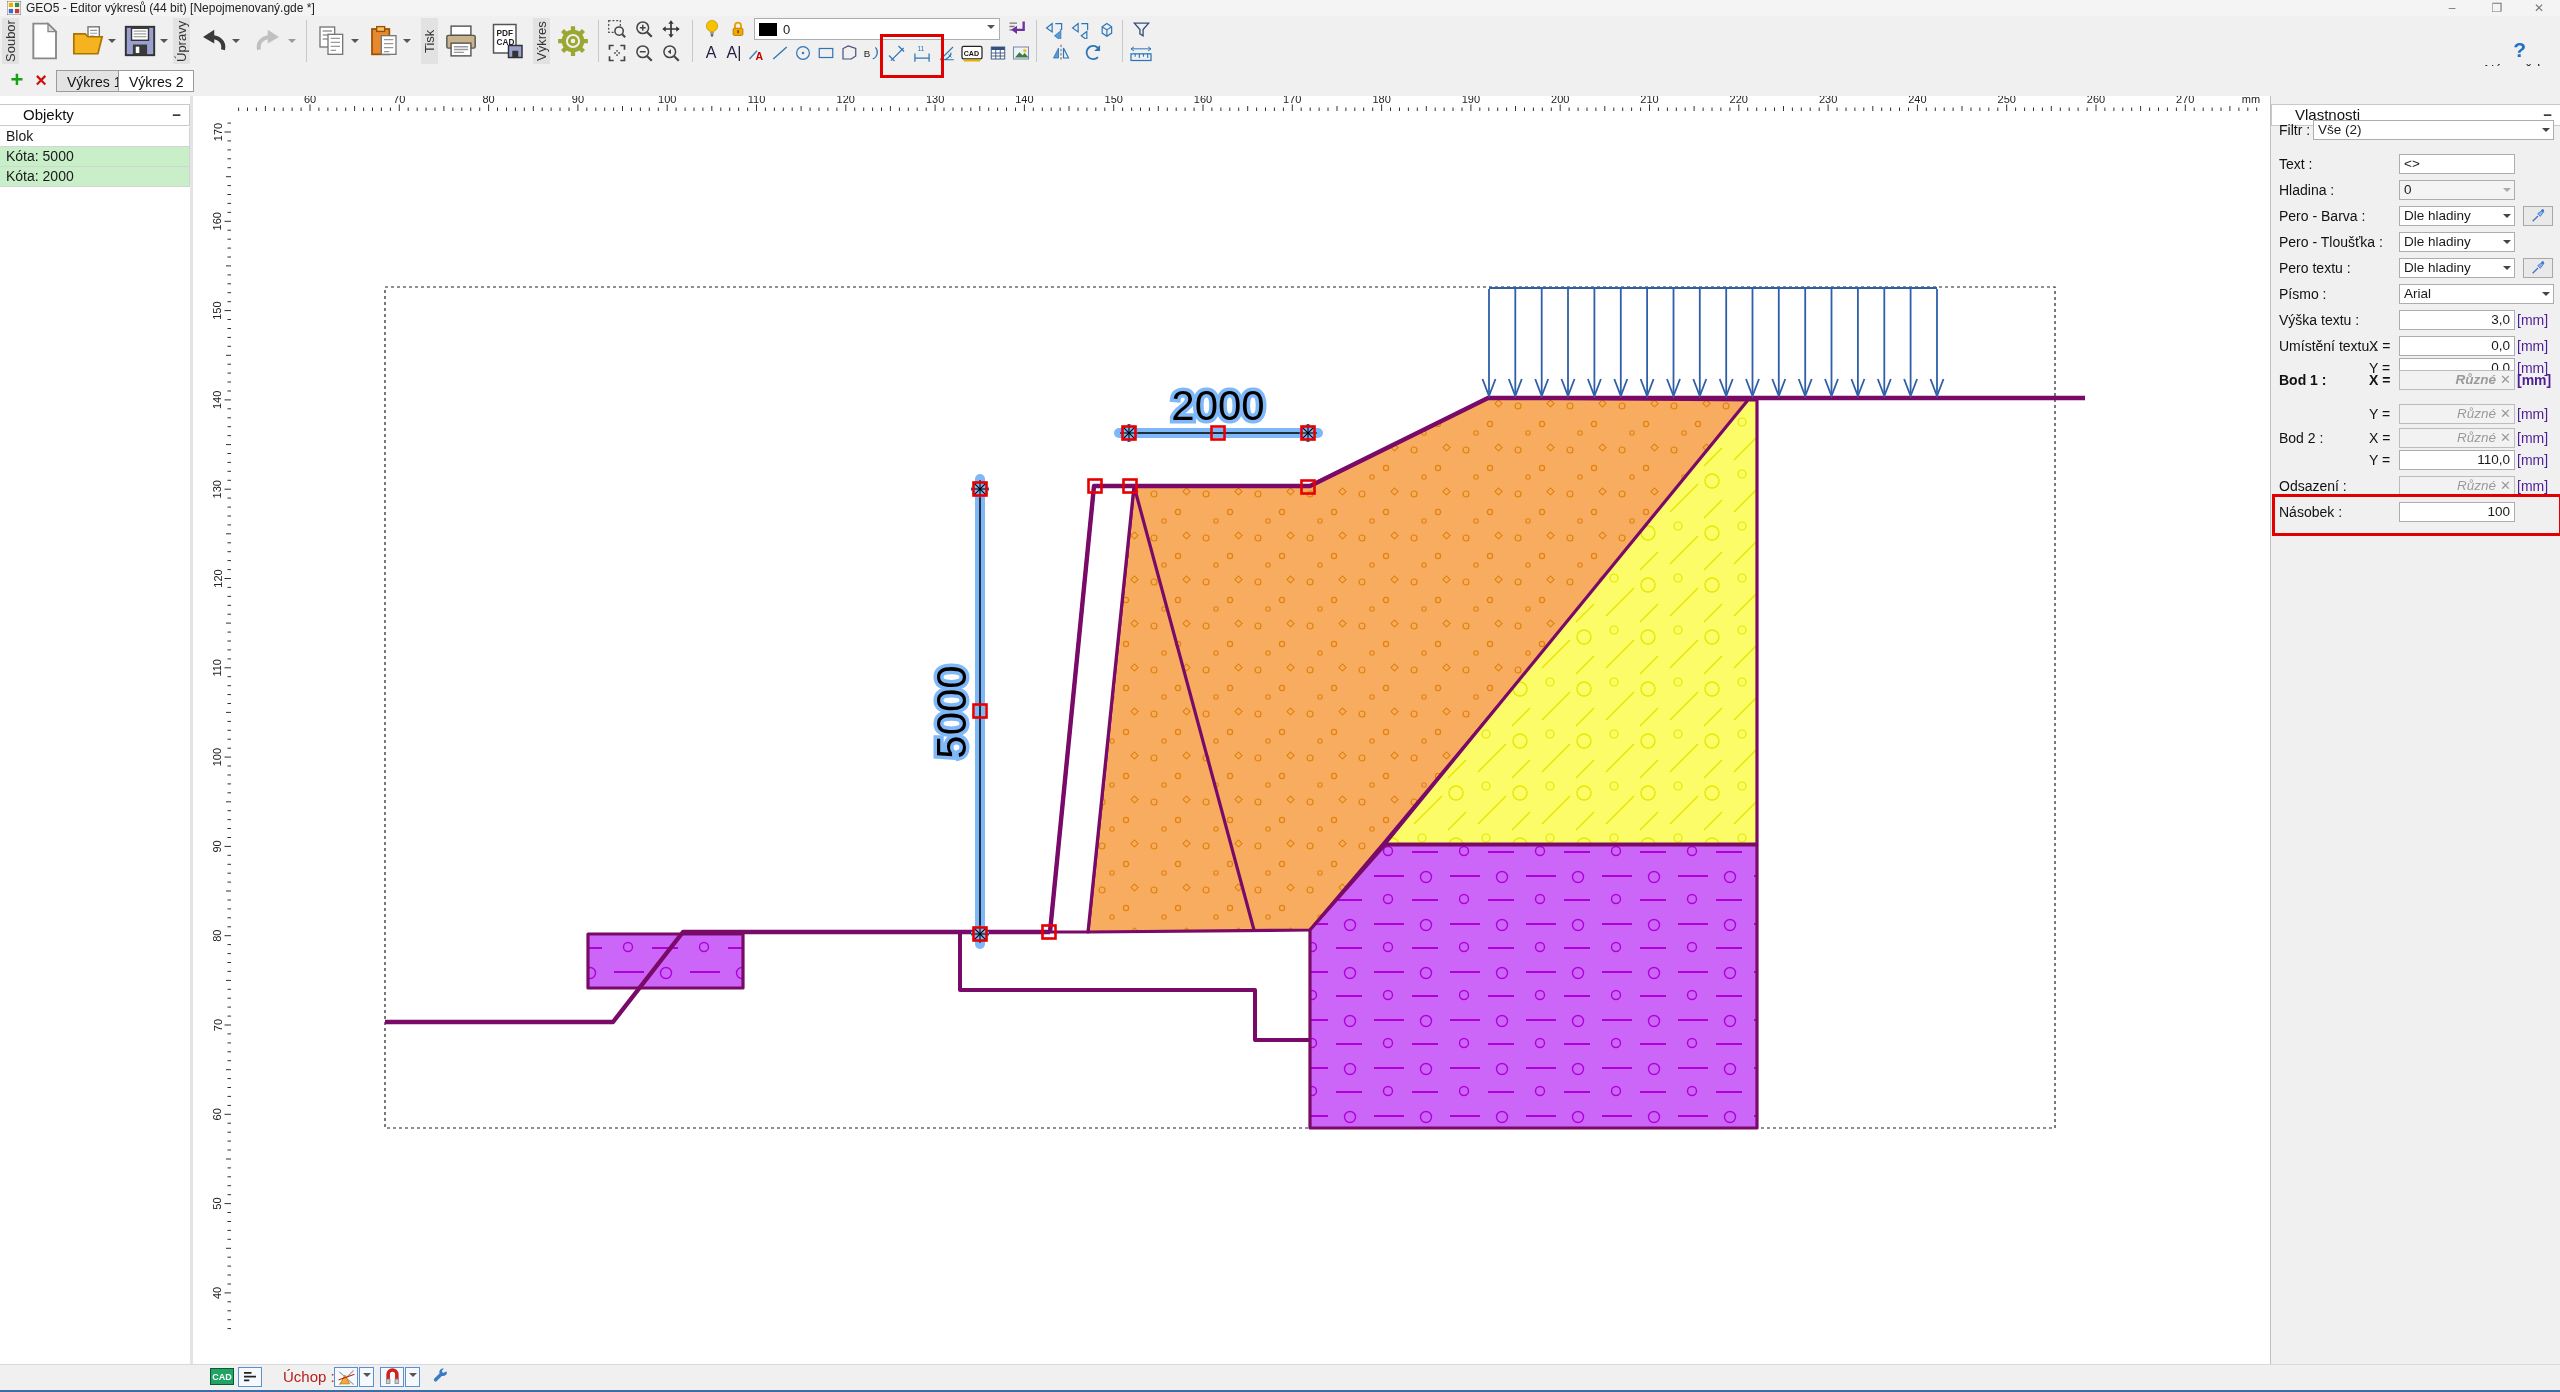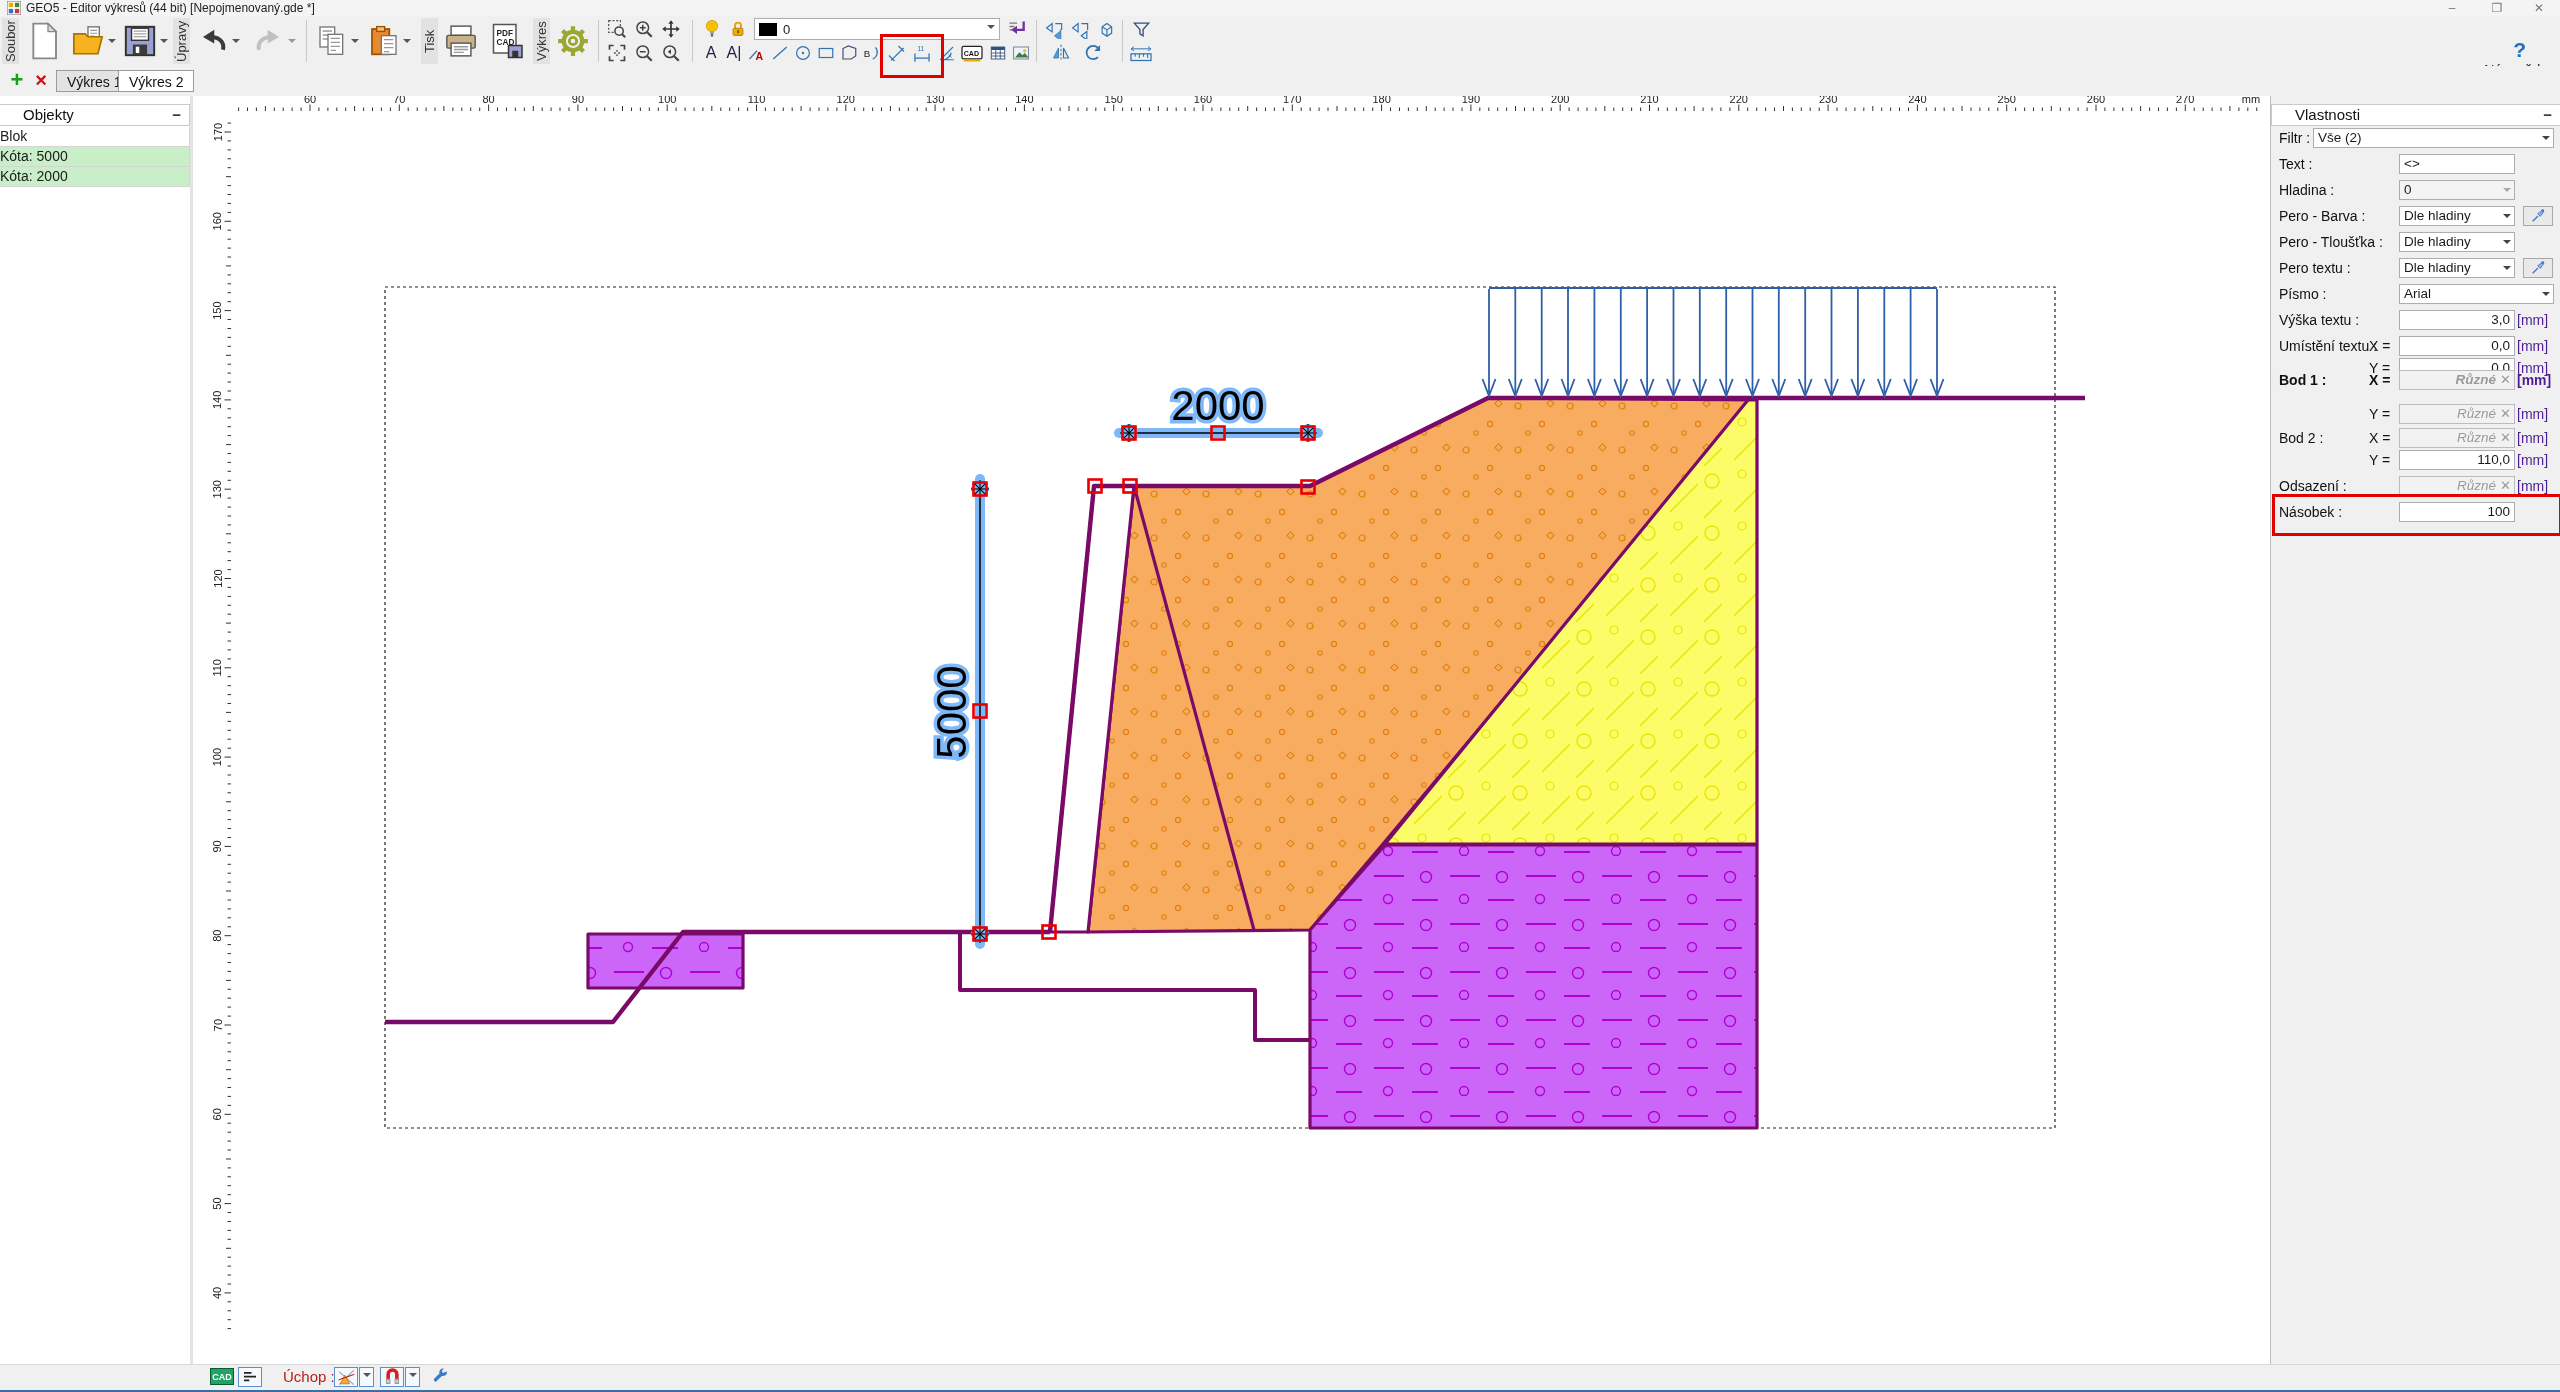--- a/index.html
+++ b/index.html
@@ -35,21 +35,21 @@
   #tab-del{position:absolute;left:30px;top:2px;width:22px;height:24px;color:#cc1111;font-weight:bold;font-size:20px;line-height:24px;text-align:center;}
   .tab{position:absolute;top:4px;height:22px;border:1px solid #9b9b9b;font-size:14px;line-height:22px;
        padding:0 10px;box-sizing:border-box;background:#e3e3e3;color:#111;}
   .tab.active{background:#fff;}
   
   #objekty{position:absolute;left:0;top:96px;width:193px;bottom:25px;background:#fff;border-right:3px solid #e4e4e4;box-sizing:border-box;}
   .phead{position:absolute;left:0;right:0;top:8px;height:22px;background:#fff;border:1px solid #c9c9c9;border-left:none;
          font-size:15px;line-height:20px;padding-left:23px;box-sizing:border-box;color:#111;}
   .phead .mini{position:absolute;right:8px;top:0;font-weight:bold;color:#333;}
   .obj-item{position:absolute;left:0;right:0;height:20px;border:1px solid #d4d4d4;border-top:none;border-left:none;
-            font-size:14px;line-height:18px;box-sizing:border-box;background:#fff;}
+            font-size:14px;line-height:18px;padding-left:6px;box-sizing:border-box;background:#fff;}
   .obj-item.hl{background:#c9efc9;}
   #canvas{position:absolute;left:193px;top:96px;width:2077px;bottom:25px;background:#fff;overflow:hidden;}
   #props{position:absolute;left:2270px;top:96px;width:290px;bottom:25px;background:#f0f0f0;border-left:1px solid #c0c0c0;box-sizing:border-box;}
   .prow{position:absolute;left:0;right:0;height:20px;}
   .plabel{position:absolute;left:8px;top:0;font-size:14px;line-height:20px;color:#111;white-space:nowrap;}
   .ppre{position:absolute;left:98px;width:28px;top:0;font-size:14px;line-height:20px;color:#111;}
   .pfield{position:absolute;top:0;height:20px;background:#fff;border:1px solid #abadb3;box-sizing:border-box;
           font-size:13.5px;line-height:18px;padding:0 4px;}
   .pfield.sel{padding-right:16px;}
   .pfield .sarr{position:absolute;right:3px;top:7px;width:0;height:0;border:4px solid transparent;border-top-color:#444;}
@@ -1033,21 +1033,21 @@
           <rect x="1042.5" y="925.5" width="13" height="13"></rect>
         </g>
       </svg></div>
 
   <div id="props">
     <div class="phead" style="border-right:none;border-left:1px solid #c9c9c9;">
       <span>Vlastnosti</span>
       <span class="mini">−</span>
     </div>
     <div id="prop-rows">
-        <div class="prow" style="top: 32px;">
+        <div class="prow" style="top: 24px;">
           <span class="plabel">Filtr :</span>
           <div class="pfield sel" style="left: 42px; right: 6px;"><span>Vše (2)</span><span class="sarr"></span></div>
         </div>
         <div class="prow" style="top: 58px;">
           <span class="plabel">Text :</span>
           <div class="pfield" style="left: 128px; width: 116px;">&lt;&gt;</div>
         </div>
         <div class="prow" style="top: 84px;">
           <span class="plabel">Hladina :</span>
           <div class="pfield sel dis2" style="left: 128px; width: 116px;"><span>0</span><span class="sarr"></span></div>

